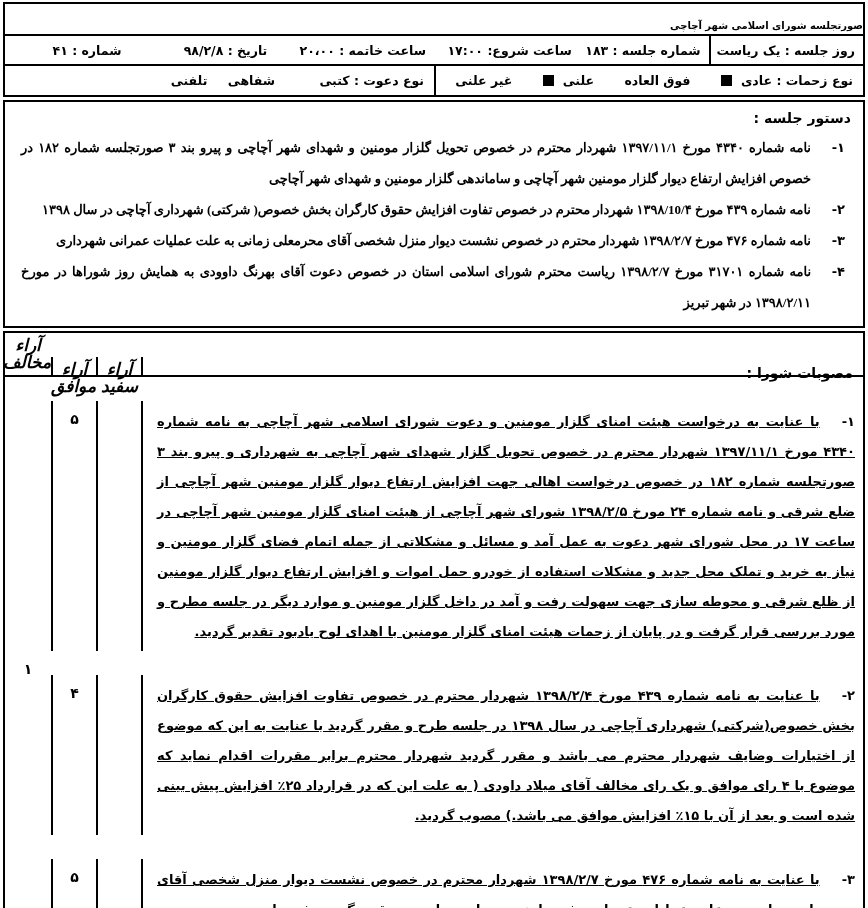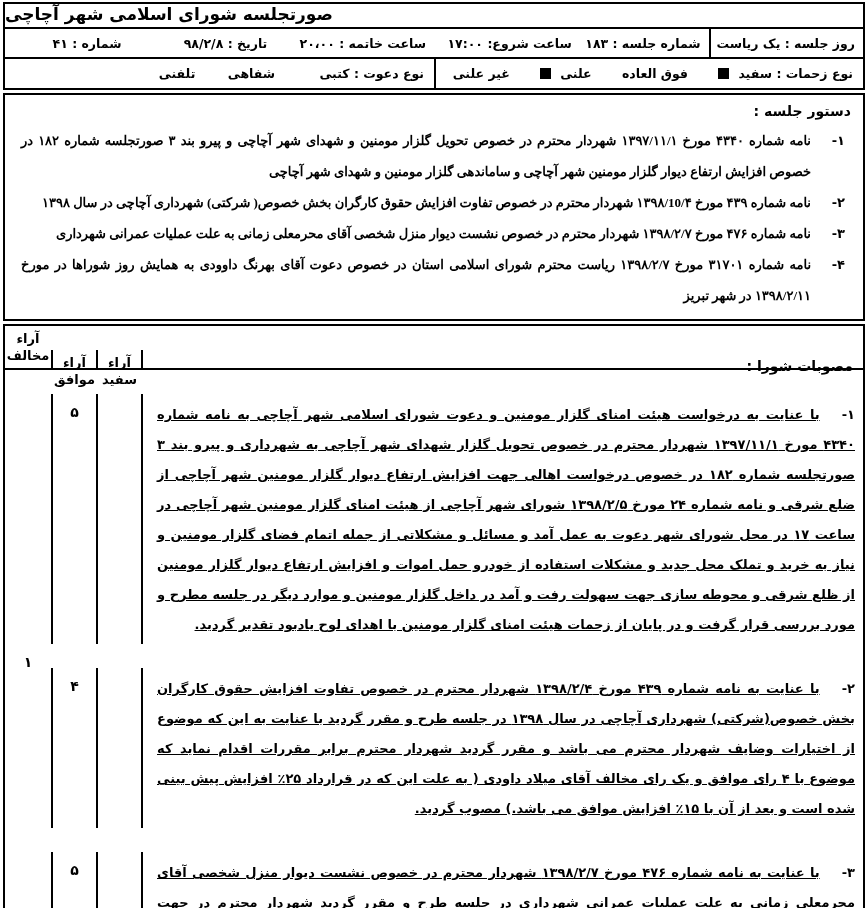--- a/index.html
+++ b/index.html
@@ -8,21 +8,21 @@
     width: 868px; height: 908px; overflow: hidden;
     font-family: "DejaVu Sans", sans-serif;
     color: #000;
     font-weight: bold;
   }
   .page { width: 862px; margin: 2px auto 0 auto; direction: rtl; }
   .block { border: 2px solid #000; background: #fff; margin-bottom: 3px; }
 
   
   .title-row {
-    text-align: left; font-size: 17px; padding: 0 0 3px 0;
+    text-align: right; font-size: 10px; padding: 16px 0 3px 0;
     border-bottom: 2px solid #000;
   }
   .meta-row { display: flex; border-bottom: 2px solid #000; }
   .meta-cell {
     font-size: 12.5px; padding: 7px 8px 6px 4px;
     text-align: right; white-space: nowrap; overflow: hidden;
   }
   .meta-cell + .meta-cell { border-left: none; }
   .mc-day   { width: 18%; }
   .mc-sess  { width: 15%; border-left: 0; }
@@ -54,22 +54,23 @@
     grid-template-columns: 1fr 45px 45px 46px;
     grid-template-rows: 44px auto auto auto 1fr;
     min-height: 518px;
   }
   .bL { border-left: 2px solid #000; margin-top: 24px; }
   .res-head-main {
     font-size: 14px; text-align: right; padding: 8px 10px 0 0;
     border-bottom: 2px solid #000;
   }
   .vote-head {
-    font-size: 13px; text-align: center; padding-top: 4px; line-height: 17px;
+    font-size: 17px; text-align: center; padding-top: 4px; line-height: 17px;
     border-bottom: 2px solid #000;
+    font-style: italic;
   }
   .res-text {
     font-size: 13px; line-height: 30px; text-align: justify;
     padding: 6px 8px 4px 14px;
     text-decoration: underline;
   }
   .res-text .num { display: inline-block; margin-left: 22px; }
   .vote-cell { text-align: center; font-size: 14px; padding-top: 10px; }
 </style>
 </head>
@@ -103,29 +104,29 @@
       </div>
       <div class="meta-cell mc-num">
         <span>شماره :</span>
         <span>۴۱</span>
       </div>
     </div>
 
     <div class="type-row">
       <div class="type-cell type-session">
         <span>نوع زحمات :</span>
-        <span class="opt"><span>سفید</span><span class="sq" style="margin-right:9px"></span></span>
+        <span class="opt"><span>عادی</span><span class="sq" style="margin-right:9px"></span></span>
         <span class="opt"><span>فوق العاده</span></span>
         <span class="opt"><span>علنی</span><span class="sq" style="margin-right:9px"></span></span>
         <span class="opt"><span>غیر علنی</span></span>
       </div>
       <div class="type-cell type-invite" style="padding-left:26px">
         <span>نوع دعوت :</span>
         <span class="opt" style="margin-left:40px">کتبی</span>
-        <span class="opt" style="margin-left:28px">شفاهی</span>
+        <span class="opt" style="margin-left:16px">شفاهی</span>
         <span class="opt">تلفنی</span>
       </div>
     </div>
   </div>
 
   <div class="block agenda">
     <div class="agenda-heading">دستور جلسه :</div>
 
     <div class="agenda-item">
       <span class="num">۱-</span>

